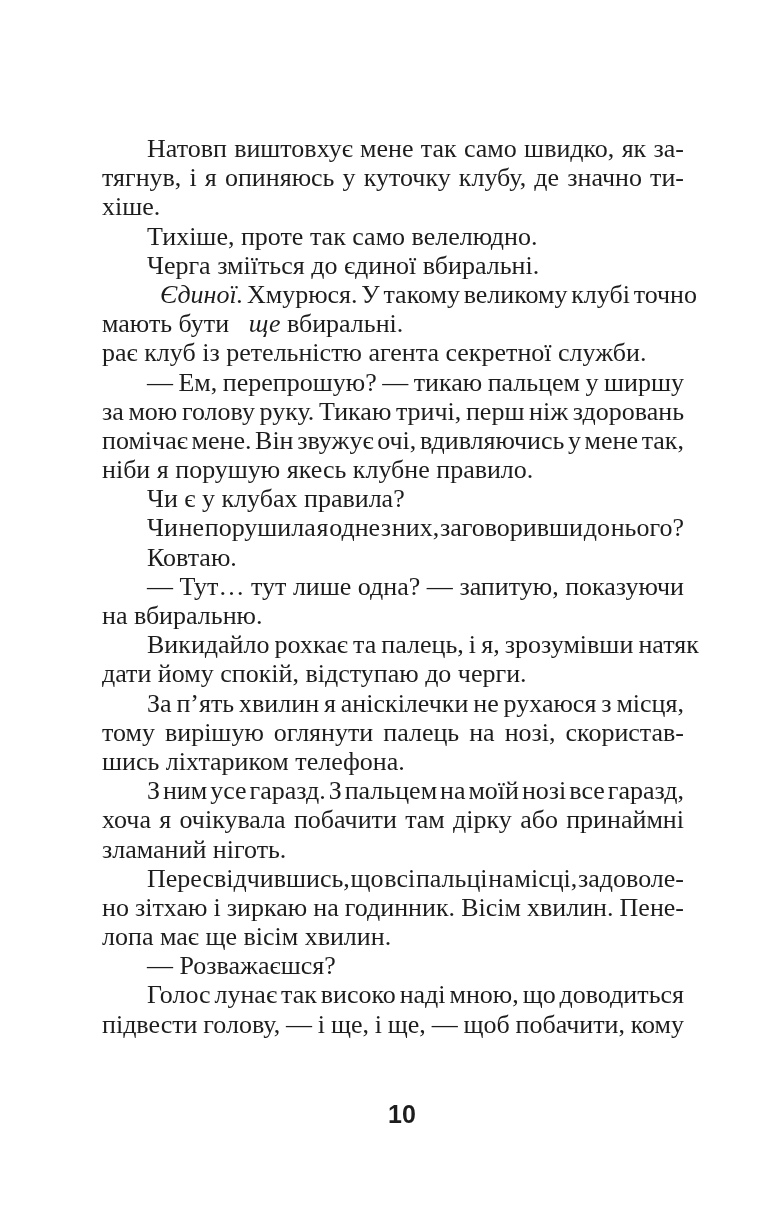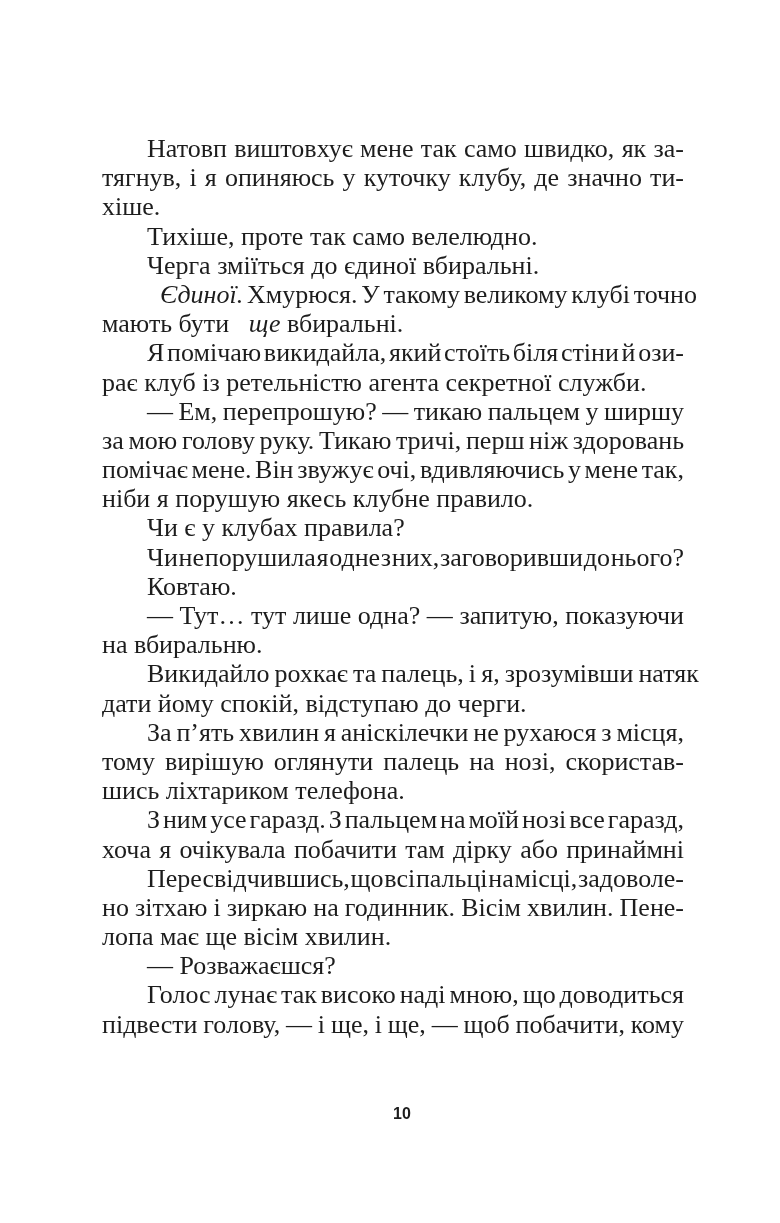--- a/index.html
+++ b/index.html
@@ -37,54 +37,54 @@
     font-style: italic;
     margin-left: 13px;
   }
   .page-number {
     position: absolute;
     top: 1104px;
     left: 402px;
     transform: translateX(-50%);
     font-family: "Liberation Sans", sans-serif;
     font-weight: 700;
-    font-size: 16px;
+    font-size: 25px;
     line-height: 20px;
   }
 </style>
 </head>
 <body style="background: rgb(255, 255, 255);">
 
 <div class="page" style="color: rgb(29, 29, 29);">
   <div class="text-block">
       <div class="line indent"><span style="word-spacing: 0.785714px;"><span>Натовп виштовхує мене так само швидко, як за-</span></span></div>
       <div class="line"><span style="word-spacing: 1.63715px;"><span>тягнув, і я опиняюсь у куточку клубу, де значно ти-</span></span></div>
       <div class="line"><span><span>хіше.</span></span></div>
       <div class="line indent"><span><span>Тихіше, проте так само велелюдно.</span></span></div>
       <div class="line indent"><span><span>Черга зміїться до єдиної вбиральні.</span></span></div>
       <div class="line indent"><span style="word-spacing: -2.76823px;"><span class="it">Єдиної.</span><span> Хмурюся. У такому великому клубі точно</span></span></div>
       <div class="line"><span><span>мають бути </span><span class="it">ще</span><span> вбиральні.</span></span></div>
-      <div class="line indent"><span style="word-spacing: -3.80469px;"><span>Я помічаю викидайла, який стоїть біля стіни й ози-</span></span></div>
       <div class="line"><span><span>рає клуб із ретельністю агента секретної служби.</span></span></div>
       <div class="line indent"><span style="word-spacing: -1.01339px;"><span>— Ем, перепрошую? — тикаю пальцем у ширшу</span></span></div>
       <div class="line"><span style="word-spacing: -1.89258px;"><span>за мою голову руку. Тикаю тричі, перш ніж здоровань</span></span></div>
       <div class="line"><span style="word-spacing: -2.89062px;"><span>помічає мене. Він звужує очі, вдивляючись у мене так,</span></span></div>
       <div class="line"><span><span>ніби я порушую якесь клубне правило.</span></span></div>
       <div class="line indent"><span><span>Чи є у клубах правила?</span></span></div>
       <div class="line indent"><span style="word-spacing: -5.76562px;"><span>Чи не порушила я одне з них, заговоривши до нього?</span></span></div>
       <div class="line indent"><span><span>Ковтаю.</span></span></div>
       <div class="line indent"><span style="word-spacing: 0.0223214px;"><span>— Тут… тут лише одна? — запитую, показуючи</span></span></div>
       <div class="line"><span><span>на вбиральню.</span></span></div>
       <div class="line indent"><span style="word-spacing: -1.39509px;"><span>Викидайло рохкає та палець, і я, зрозумівши натяк</span></span></div>
       <div class="line"><span><span>дати йому спокій, відступаю до черги.</span></span></div>
       <div class="line indent"><span style="word-spacing: -1.61719px;"><span>За п’ять хвилин я аніскілечки не рухаюся з місця,</span></span></div>
       <div class="line"><span style="word-spacing: 3.48177px;"><span>тому вирішую оглянути палець на нозі, скористав-</span></span></div>
       <div class="line"><span><span>шись ліхтариком телефона.</span></span></div>
       <div class="line indent"><span style="word-spacing: -3.56875px;"><span>З ним усе гаразд. З пальцем на моїй нозі все гаразд,</span></span></div>
       <div class="line"><span style="word-spacing: 1.80357px; margin-top: 38px;"><span>хоча я очікувала побачити там дірку або принаймні</span></span></div>
+      <div class="line"><span><span>зламаний ніготь.</span></span></div>
       <div class="line indent"><span style="word-spacing: -5.78646px; text-align: center;"><span>Пересвідчившись, що всі пальці на місці, задоволе-</span></span></div>
       <div class="line"><span style="word-spacing: -0.431641px;"><span>но зітхаю і зиркаю на годинник. Вісім хвилин. Пене-</span></span></div>
       <div class="line"><span><span>лопа має ще вісім хвилин.</span></span></div>
       <div class="line indent"><span><span>— Розважаєшся?</span></span></div>
       <div class="line indent"><span style="word-spacing: -2.60268px;"><span>Голос лунає так високо наді мною, що доводиться</span></span></div>
       <div class="line"><span style="word-spacing: -0.69375px; text-align: right;"><span>підвести голову, — і ще, і ще, — щоб побачити, кому</span></span></div>
     </div>
   <div class="page-number">10</div>
 </div>
 

